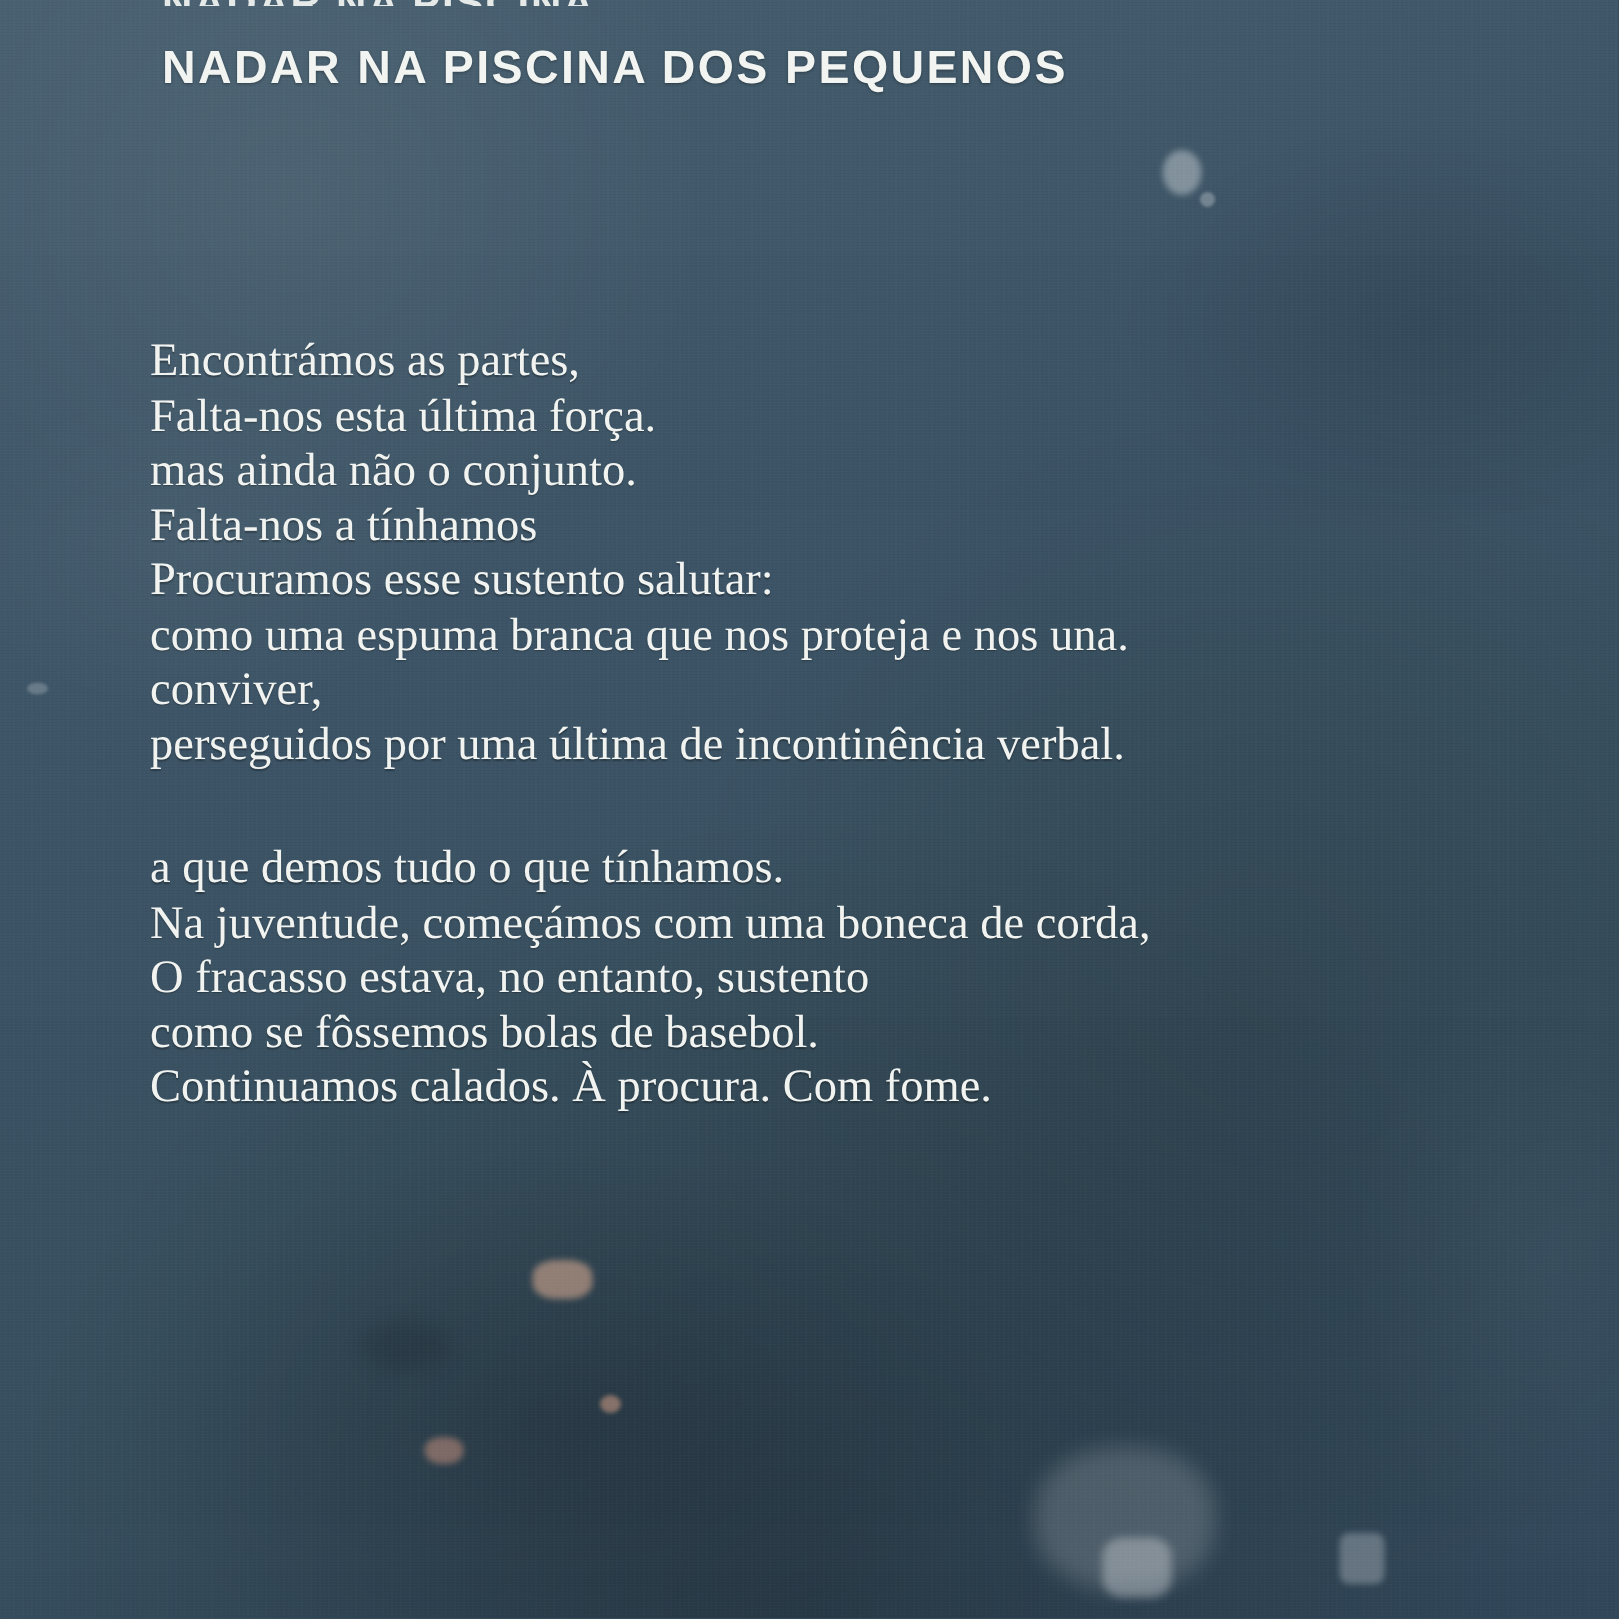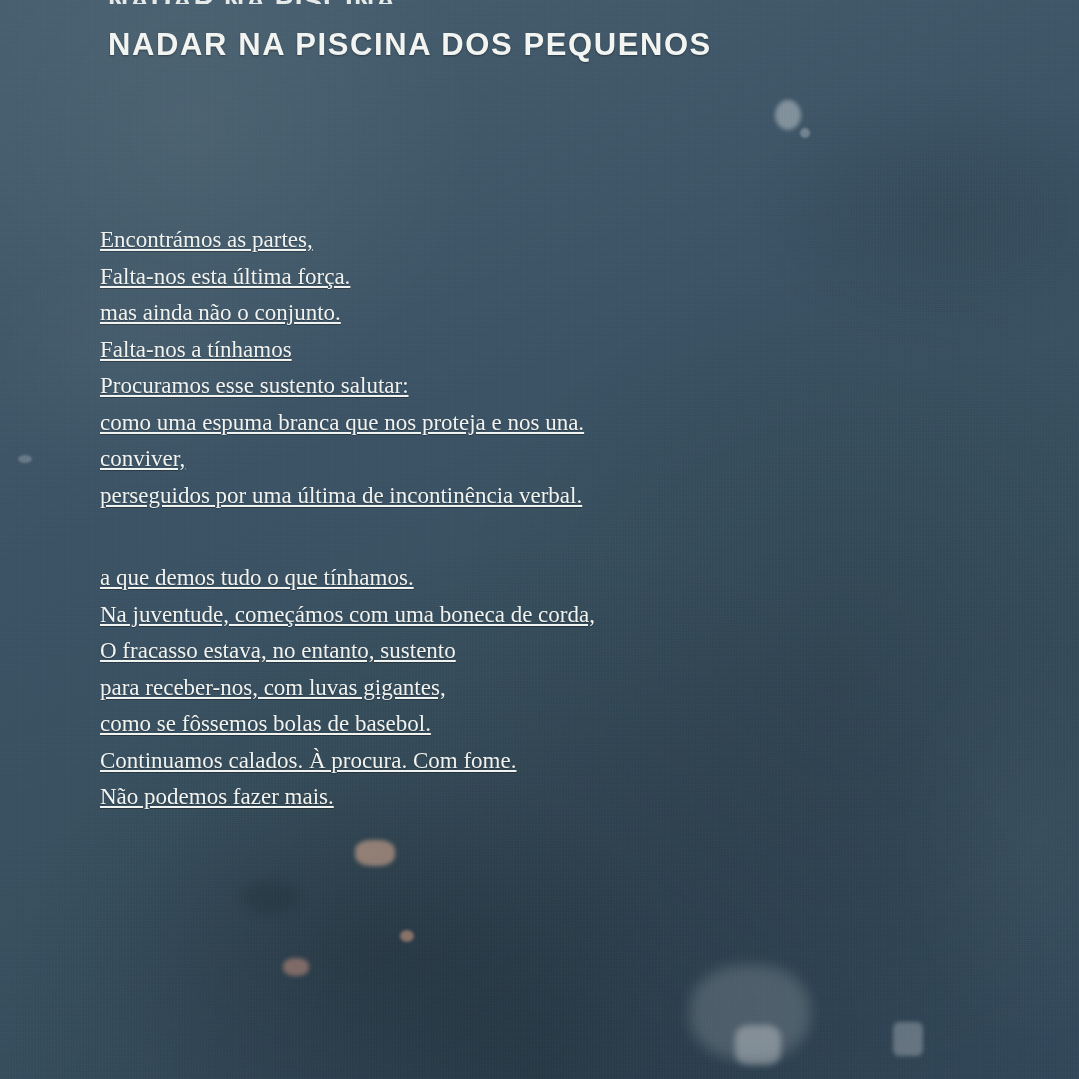--- a/index.html
+++ b/index.html
@@ -82,26 +82,25 @@
     position: absolute;
     left: 100px;
     top: 222px;
     width: 860px;
   }
   .stanza {
     margin: 0 0 46px 0;
   }
   .line {
     font-family: "Liberation Serif", serif;
-    font-size: 23px;
+    font-size: 31px;
     line-height: 36.5px;
     color: #f1f3f0;
     text-shadow: 0 1px 1px rgba(0,0,0,0.3);
     white-space: pre;
-    text-decoration: underline;
   }
 </style>
 </head>
 <body>
 
 <div class="page">
 
   <div class="mottle"></div>
   <div class="grain"></div>
 
@@ -130,20 +129,18 @@
       <div class="line">Procuramos esse sustento salutar:</div>
       <div class="line">como uma espuma branca que nos proteja e nos una.</div>
       <div class="line">conviver,</div>
       <div class="line">perseguidos por uma última de incontinência verbal.</div>
     </div>
 
     <div class="stanza">
       <div class="line">a que demos tudo o que tínhamos.</div>
       <div class="line">Na juventude, começámos com uma boneca de corda,</div>
       <div class="line">O fracasso estava, no entanto, sustento</div>
-      <div class="line">para receber-nos, com luvas gigantes,</div>
       <div class="line">como se fôssemos bolas de basebol.</div>
       <div class="line">Continuamos calados. À procura. Com fome.</div>
-      <div class="line">Não podemos fazer mais.</div>
     </div>
 
   </div>
 </div>
 
 </body></html>

